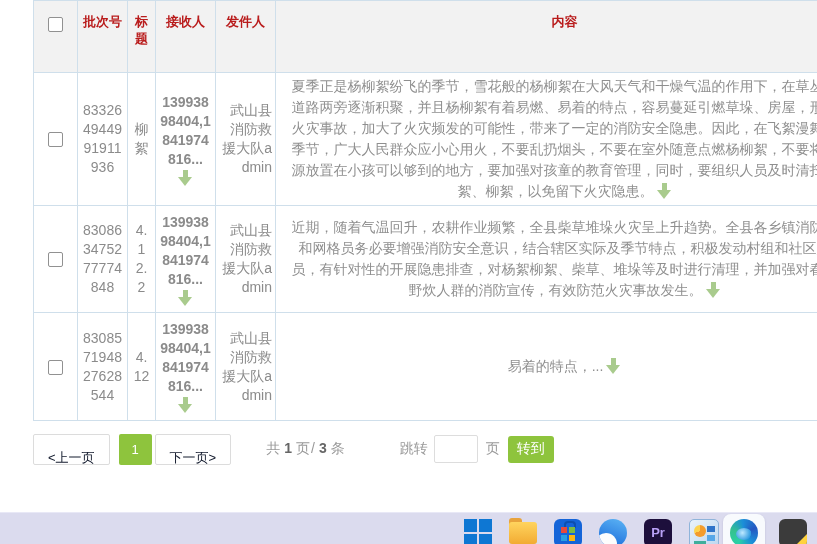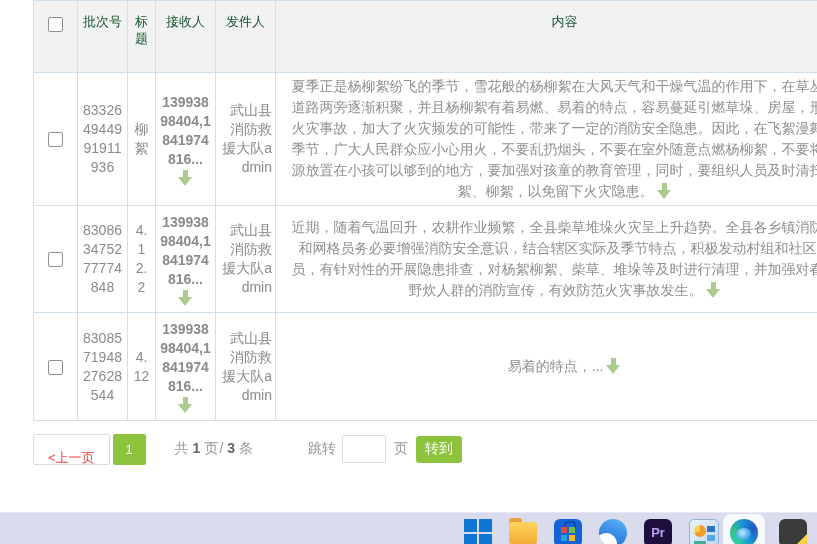--- a/index.html
+++ b/index.html
@@ -4,21 +4,21 @@
 <style>
   html,body{margin:0;padding:0;width:817px;height:544px;overflow:hidden;background:#fff;
     font-family:"Liberation Sans",sans-serif;position:relative;}
   
   .tbl-wrap{position:absolute;left:33px;top:0;}
   table{border-collapse:collapse;table-layout:fixed;width:820px;}
   col.c-check{width:44px;} col.c-batch{width:50px;} col.c-title{width:28px;}
   col.c-recv{width:60px;} col.c-send{width:60px;} col.c-cont{width:578px;}
   th,td{border:1px solid #cfdfeb;overflow:hidden;}
   thead tr{height:72px;}
-  th{background:#f2f2f2;color:#14532d;font-size:13px;font-weight:normal;
+  th{background:#f2f2f2;color:#b91c1c;font-size:13px;font-weight:bold;
      vertical-align:top;padding:12px 2px 0 2px;text-align:center;line-height:17px;word-break:break-all;}
   tbody td{vertical-align:middle;text-align:center;color:#8b8b8b;font-size:14px;
      line-height:19px;word-break:break-all;background:#fff;}
   tr.r1{height:133px;} tr.r2{height:107px;} tr.r3{height:108px;}
   td.batch{padding:0 5px;}
   td.title{padding:0 5px;}
   td.recv{padding:0 3px;font-weight:bold;}
   td.send{padding:0 3px;text-align:right;}
   td.content{padding:0 10px;line-height:21px;color:#8f8f8f;}
   .cb{display:inline-block;width:13px;height:13px;border:1px solid #919191;border-radius:2px;
@@ -26,21 +26,21 @@
   
   .dl-arrow{display:inline-block;position:relative;width:15px;height:16px;vertical-align:-3px;margin-left:3px;}
   .dl-arrow::before{content:"";position:absolute;left:5px;top:0;width:5px;height:7px;background:#a9cb8d;}
   .dl-arrow::after{content:"";position:absolute;left:0;top:7px;width:0;height:0;
       border-left:7px solid transparent;border-right:7px solid transparent;border-top:9px solid #a9cb8d;}
   .recv-arrow{display:block;margin:1px auto 0 auto;}
   
   .pager{position:absolute;left:33px;top:433px;height:32px;display:flex;align-items:center;
       font-size:14px;color:#999;}
   .pbtn{height:31px;padding:14px 14px;background:#fff;border:1px solid #dcdcdc;border-radius:2px;
-      color:#ef4444;font-size:13px;margin-right:3px;cursor:pointer;font-family:"Liberation Sans",sans-serif;}
+      color:#0f172a;font-size:13px;margin-right:9px;cursor:pointer;font-family:"Liberation Sans",sans-serif;}
   .pnum{height:31px;width:33px;border:none;border-radius:2px;background:#8ec43d;color:#fff;
       font-size:13px;margin-right:3px;cursor:pointer;font-family:"Liberation Sans",sans-serif;}
   .summary{margin-left:26px;letter-spacing:1px;}
   .summary b{color:#666;margin:0 3px;}
   .jump-label{margin-left:14px;margin-right:6px;padding-left:40px;}
   .jump-input{width:38px;height:24px;border:1px solid #ddd;border-radius:2px;outline:none;
       font-size:13px;text-align:center;font-family:"Liberation Sans",sans-serif;}
   .page-unit{margin:0 8px 0 8px;}
   .go-btn{height:27px;padding:0 9px;background:#8ec43d;border:none;border-radius:3px;color:#fff;
       font-size:14px;cursor:pointer;font-family:"Liberation Sans",sans-serif;}
@@ -153,20 +153,21 @@
         <span>易着的特点，...</span><span class="dl-arrow"></span>
       </td>
     </tr>
   </tbody>
 </table>
 </div>
 
 <div class="pager">
   <button class="pbtn">&lt;上一页</button>
   <button class="pnum">1</button>
+  <button class="pbtn">下一页&gt;</button>
   <span class="summary"><span>共</span><b>1</b><span>页/</span><b>3</b><span>条</span></span>
   <span class="jump-label">跳转</span>
   <input class="jump-input" value="" style="">
   <span class="page-unit">页</span>
   <button class="go-btn">转到</button>
 </div>
 
 <div class="taskbar">
   <div class="tb-ico win-logo" style="left:464px;">
       <span></span>

